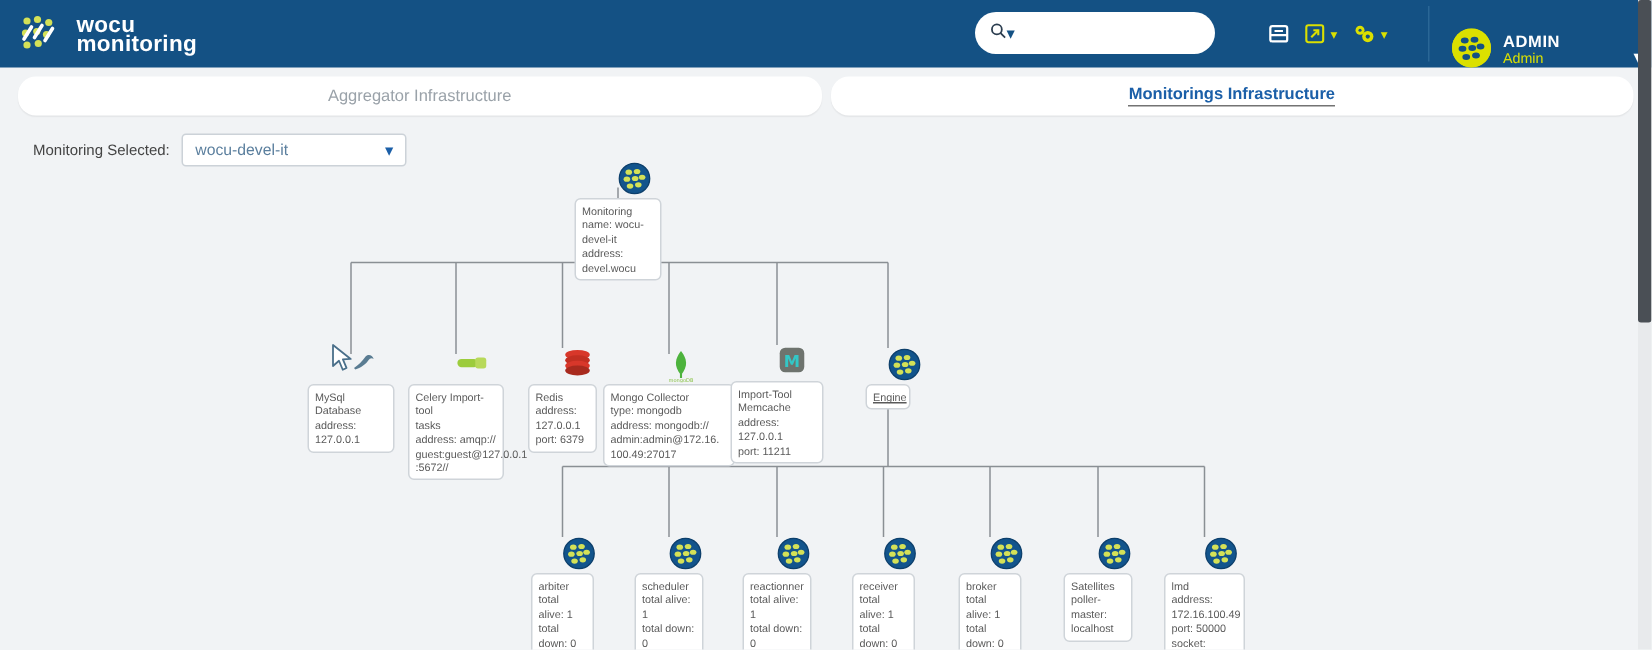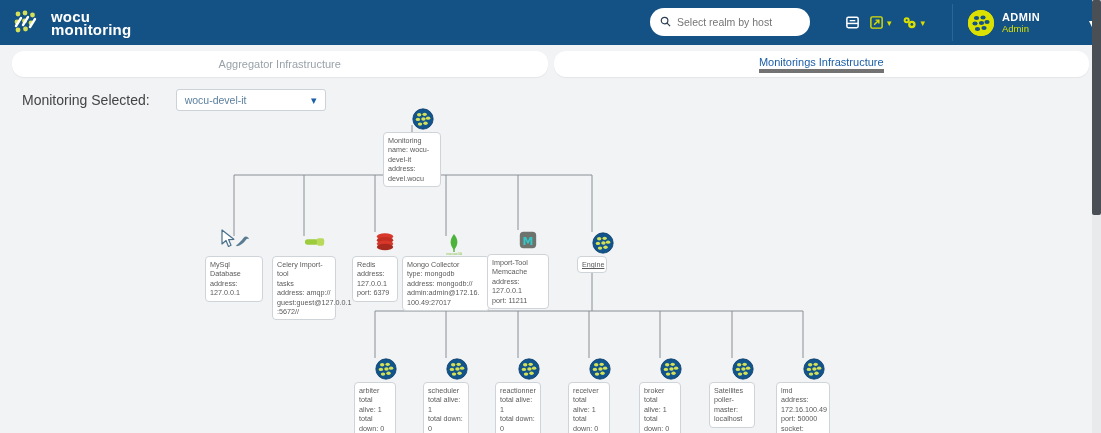--- a/index.html
+++ b/index.html
@@ -35,45 +35,45 @@
   .search-caret { color:#145184; font-size:11px; }
 
   .hdr-icons { position:absolute; left:845px; top:0; height:45px; display:flex; align-items:center; gap:9px; }
   .hdr-ic { display:flex; align-items:center; gap:3px; cursor:pointer; }
   .chev { color:#dbe000; font-size:9px; }
 
   .hdr-divider { position:absolute; left:952px; top:4px; width:1px; height:37px; background:#2a6796; }
 
   .user-block {
     position:absolute; left:962px; top:0; height:45px;
-    display:flex; align-items:center; gap:8px; padding-left:6px; width:139px;
+    display:flex; align-items:flex-end; gap:8px; padding-left:6px; width:139px;
   }
   .avatar {
     width:26px; height:26px; border-radius:50%; background:#dbe000; position:relative; flex:0 0 auto;
   }
   .user-names { line-height:11px; }
   .user-names .u1 { color:#fff; font-size:11px; font-weight:bold; letter-spacing:.4px; }
   .user-names .u2 { color:#dbe000; font-size:9.5px; }
   .user-caret { color:#fff; font-size:12px; margin-left:auto; margin-right:6px; }
 
   
   .tabs { display:flex; gap:6px; padding:6px 12px 0 12px; }
   .tab {
     flex:1; height:26px; background:#fff; border-radius:12px;
     display:flex; align-items:center; justify-content:center;
     font-size:11px; cursor:pointer;
     box-shadow:0 1px 1px rgba(0,0,0,.06);
   }
   .tab.inactive { color:#9aa2a9; }
   .tab.active { color:#1b5fa8; }
-  .tab.active span { border-bottom:4px solid #737373; padding-bottom:1px; }
+  .tab.active span { border-bottom:1px solid #737373; padding-bottom:1px;font-weight:bold; }
 
   
   .sel-row { display:flex; align-items:center; padding:12px 0 0 22px; }
-  .sel-label { font-size:14px; color:#444; margin-right:26px; }
+  .sel-label { font-size:10px; color:#444; margin-right:8px; }
   .sel-box {
     width:150px; height:22px; background:#fff; border:1px solid #ccd2d8; border-radius:3px;
     display:flex; align-items:center; padding:0 8px; cursor:pointer;
   }
   .sel-box .val { flex:1; font-size:10.5px; color:#5b7f9e; }
   .sel-box .cv { color:#1b5fa8; font-size:11px; }
 
   
   .canvas { position:absolute; left:0; top:108px; width:1089px; height:325px; }
   .canvas svg { position:absolute; left:0; top:0; }
@@ -123,21 +123,20 @@
     </div>
   </div>
 
   <div class="search-wrap">
     <span>
       <svg width="11" height="11" viewBox="0 0 12 12">
         <circle cx="5" cy="5" r="3.6" fill="none" stroke="#2c3e50" stroke-width="1.3"></circle>
         <line x1="7.7" y1="7.7" x2="11" y2="11" stroke="#2c3e50" stroke-width="1.3"></line>
       </svg>
     </span>
-    <input type="text" placeholder="Select realm by host" style="">
     <span class="search-caret">▾</span>
   </div>
 
   <div class="hdr-icons">
     <div class="hdr-ic">
       <svg width="15" height="15" viewBox="0 0 16 16">
         <rect x="2" y="2.5" width="12" height="11" rx="1.5" fill="none" stroke="#ffffff" stroke-width="1.6"></rect>
         <line x1="2" y1="9" x2="14" y2="9" stroke="#ffffff" stroke-width="1.6"></line>
         <line x1="5" y1="6" x2="11" y2="6" stroke="#ffffff" stroke-width="1.4"></line>
       </svg>

